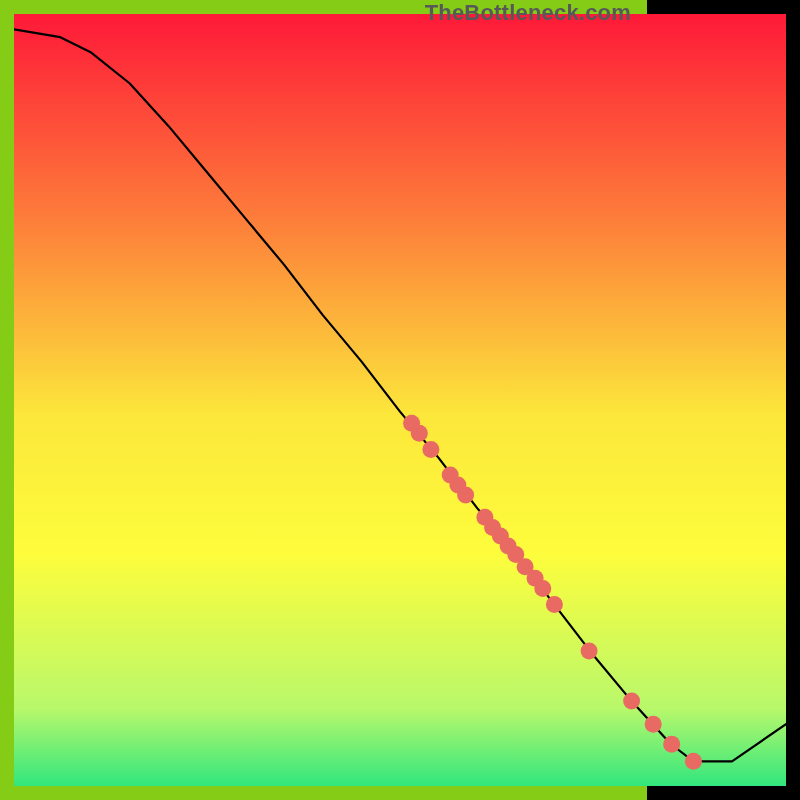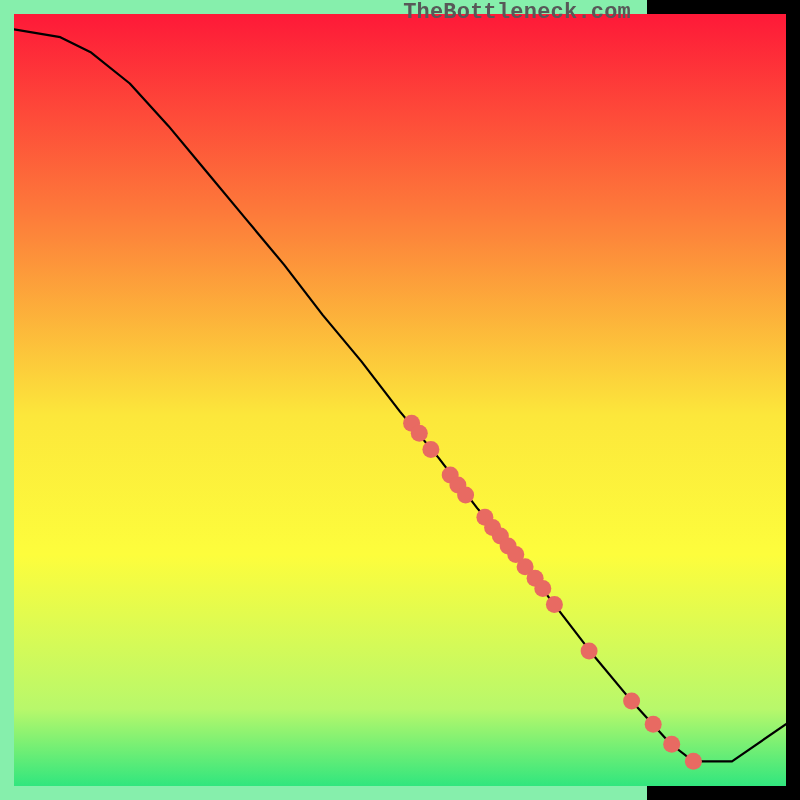--- a/index.html
+++ b/index.html
@@ -8,22 +8,21 @@
     width: 800px;
     height: 800px;
     overflow: hidden;
     background: #000;
     font-family: Arial, Helvetica, sans-serif;
   }
   .frame {
     position: absolute;
     left: 0; top: 0;
     width: 647px; height: 800px;
-    background: #86efac;
-    font-family: Liberation Mono, monospace;
+    background: #84cc16;
   }
   .plot {
     position: absolute;
     left: 14px; top: 14px;
     width: 772px; height: 772px;
     
   }
   .attribution {
     position: absolute;
     top: 0px;

